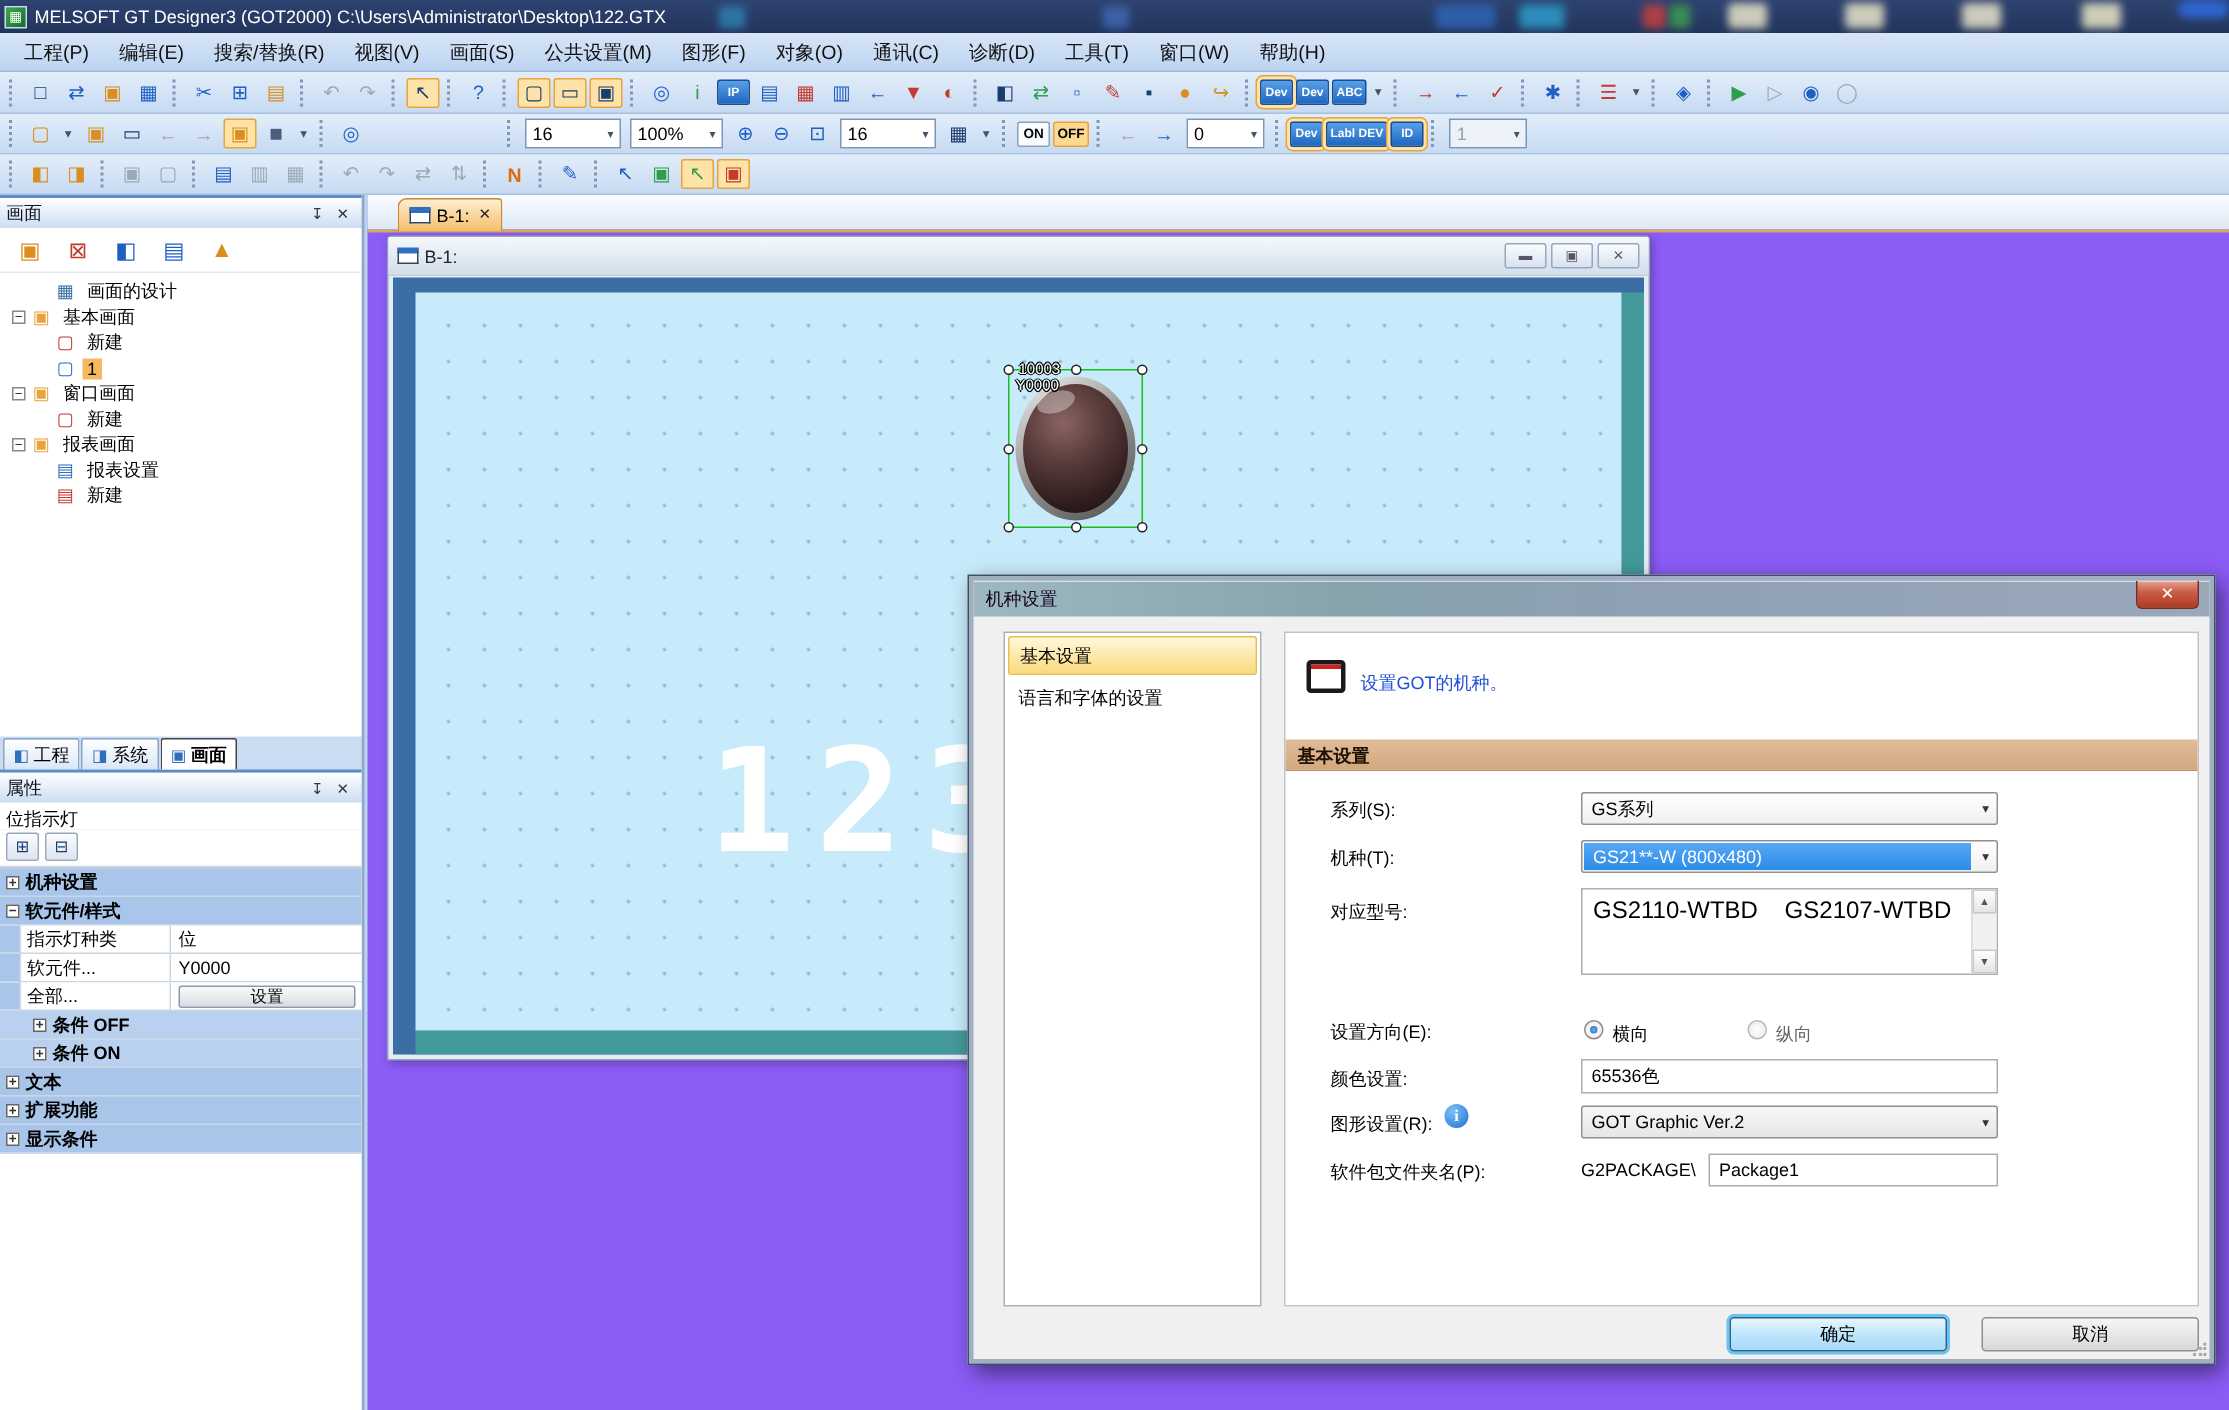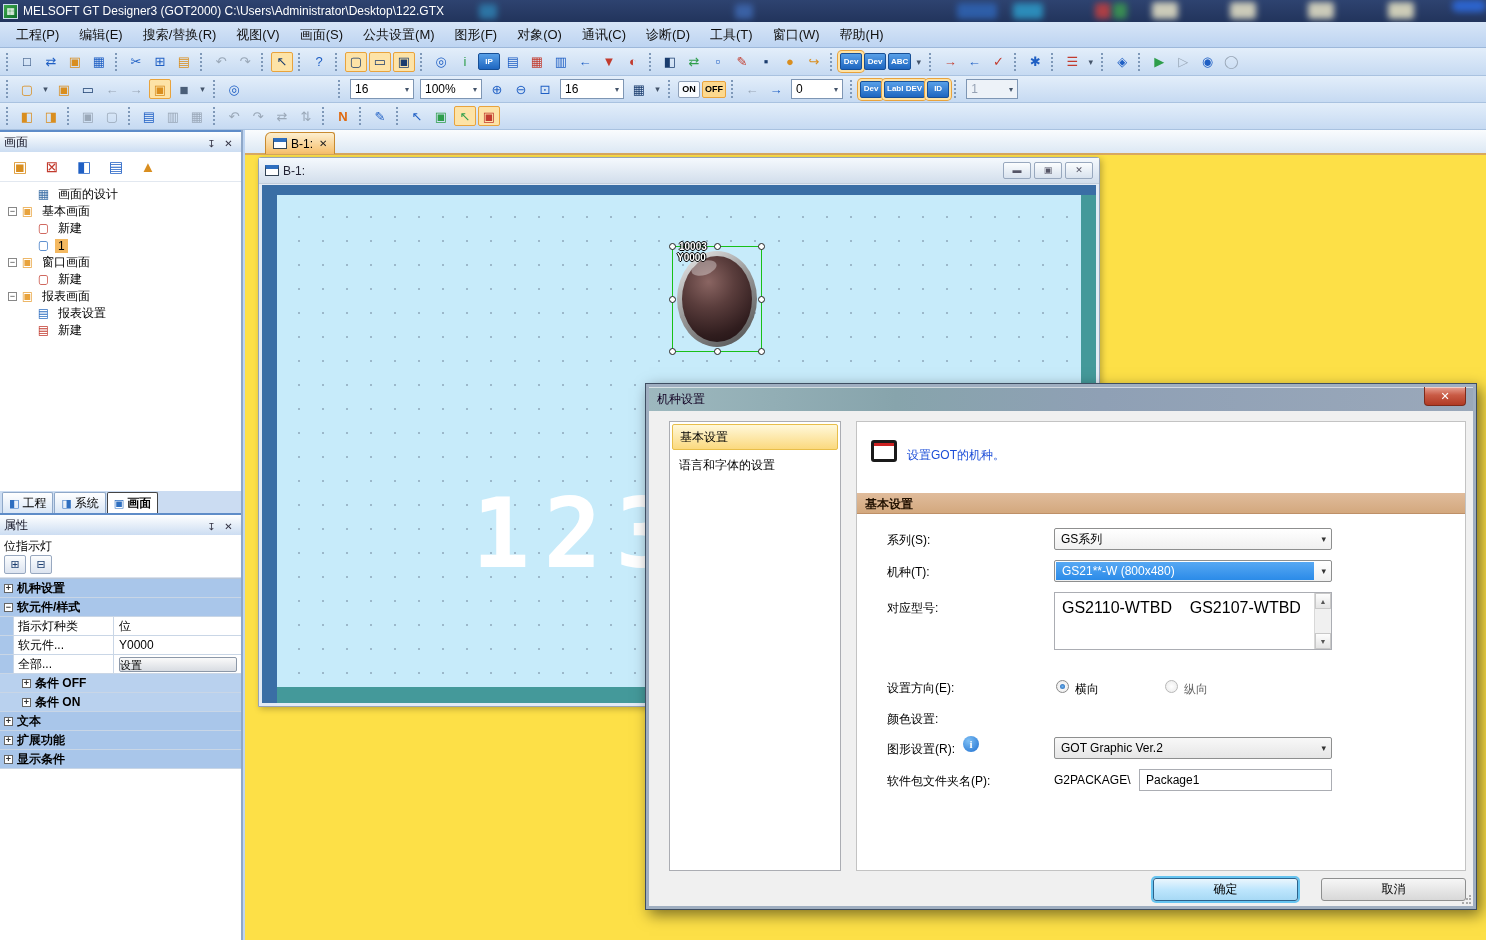--- a/index.html
+++ b/index.html
@@ -74,25 +74,25 @@
   #pgrid { background:#fff; height:252px; border-top:1px solid #B8C6D8; }
   .prow { display:flex; align-items:center; height:19px; border-bottom:1px solid #C9D6E6; font-size:12px; }
   .pcat { background:#A9C6EA; font-weight:bold; }
   .psub { background:#B9D1EE; font-weight:bold; padding-left:18px; }
   .pexp { width:9px; height:9px; background:#fff; border:1px solid #666; font-size:9px; line-height:7px;
     text-align:center; margin:0 4px; color:#333; flex:none; }
   .pkv  { background:#fff; }
   .pgut { width:14px; align-self:stretch; background:#A9C6EA; border-right:1px solid #C9D6E6; flex:none;}
   .pkey { width:100px; padding-left:4px; border-right:1px solid #C9D6E6; align-self:stretch; display:flex; align-items:center; flex:none;}
   .pval { padding-left:5px; flex:1; display:flex; align-items:center; align-self:stretch;}
-  .pbtn { margin:1px 4px 1px 0; flex:1; font-size:11px; height:15px; line-height:14px;
+  .pbtn { margin:1px 4px 1px 0; flex:1; text-align:center; font-size:11px; height:15px; line-height:14px;
     background:linear-gradient(#FAFAFA,#D8DCE2); border:1px solid #8C98A8; border-radius:2px; }
 
   
-  #mdi { position:absolute; left:245px; top:130px; width:1241px; height:810px; background:#fde047; }
+  #mdi { position:absolute; left:245px; top:130px; width:1241px; height:810px; background:#8b5cf6; }
   #tabstrip { position:absolute; left:0; top:0; width:100%; height:25px;
     background:linear-gradient(#FAFCFE,#DCE8F4); border-bottom:2px solid #D8A860; }
   #mditab { position:absolute; left:20px; top:2px; height:22px; display:flex; align-items:center; padding:0 7px;
     background:linear-gradient(#FDEFD0,#F6BE6A); border:1px solid #C88A30; border-bottom:none; border-radius:6px 3px 0 0; font-size:12px;}
   .winico { width:14px; height:11px; background:#fff; border:1px solid #345; border-top:4px solid #2F6FC0; margin-right:4px; flex:none;}
   #mditab .x { margin-left:6px; font-size:10px; color:#222; }
 
   #childwin { position:absolute; left:13px; top:27px; width:842px; height:550px;
     background:#E3EBF5; border:1px solid #96A4B8; border-radius:3px 3px 0 0; box-shadow:2px 2px 6px rgba(0,0,0,.25); }
   #cwtitle { height:26px; display:flex; align-items:center; padding:0 6px;
@@ -108,21 +108,21 @@
   #bigtext { position:absolute; left:195px; top:283px; font-family:"DejaVu Sans Mono",monospace;
     font-weight:bold; font-size:96px; letter-spacing:14px; color:#fff; }
   #selbox { position:absolute; left:395px; top:51px; width:90px; height:106px; border:1px solid #18C018; }
   .hnd { position:absolute; width:7px; height:7px; background:#fff; border:1px solid #222; border-radius:50%; }
   #lamp { position:absolute; left:400px; top:56px; width:80px; height:96px; border-radius:50%;
     background:linear-gradient(145deg,#F2F2F2,#9A9A9A 45%,#4E4E4E); }
   #lampin { position:absolute; left:5px; top:5px; right:5px; bottom:5px; border-radius:50%;
     background:radial-gradient(circle at 38% 30%,#8A6562 0%,#5A3D3C 35%,#301D1E 72%,#1C0F11 100%); }
   #lampspec { position:absolute; left:14px; top:10px; width:26px; height:14px; border-radius:50%;
     background:rgba(255,255,255,.35); transform:rotate(-18deg); }
-  .objlabel { position:absolute; font-size:10px; font-weight:bold; color:#fff; line-height:10px;
+  .objlabel { position:absolute; font-size:10px; font-weight:normal; color:#fff; line-height:10px;
     text-shadow:-1px 0 #000,1px 0 #000,0 -1px #000,0 1px #000; white-space:nowrap; z-index:5;}
 
   
   #dlg { position:absolute; left:645px; top:383px; width:832px; height:527px; background:#F0F0F0;
     border:1px solid #3E4E62; box-shadow:0 0 0 3px #9FAEC0 inset, 4px 5px 14px rgba(0,0,0,.5); z-index:50;padding-left:48px; }
   #dlgtitle { position:absolute; left:3px; top:3px; right:3px; height:24px; display:flex; align-items:center;
     background:linear-gradient(to right,#9DB8BE,#87A4AC 30%,#8FA0B5 55%,#9AA8BA);
     box-shadow:inset 0 1px 0 rgba(255,255,255,.6); font-size:12px; color:#102; padding-left:8px; }
   #dlgclose { position:absolute; right:10px; top:3px; width:42px; height:19px; border-radius:0 0 4px 4px;
     background:linear-gradient(#E8A294,#C95B45 45%,#B03A24); border:1px solid #7E2A1A; border-top:none;
@@ -597,20 +597,23 @@
       </span>
     </div>
 
     <div class="flabel" style="top:258px;">设置方向(E):</div>
     <span class="radio on" style="left:199px;top:258px;"></span>
     <span class="rlabel" style="left:218px;top:259px;">横向</span>
     <span class="radio off" style="left:308px;top:258px;"></span>
     <span class="rlabel" style="left:327px;top:259px;color:#666;">纵向</span>
 
     <div class="flabel" style="top:289px;">颜色设置:</div>
+    <div class="tbox" style="left:197px;top:284px;width:278px;height:23px;">
+      <span>65536色</span>
+    </div>
 
     <div class="flabel" style="top:319px;">图形设置(R):</div>
     <div id="infoico">i</div>
     <div class="combo" style="top:315px;background:linear-gradient(#F8F8F8,#E6E6E6);">
       <span>GOT Graphic Ver.2</span>
       <span class="carr">▾</span>
     </div>
 
     <div class="flabel" style="top:351px;">软件包文件夹名(P):</div>
     <div id="pkgprefix">G2PACKAGE\</div>

